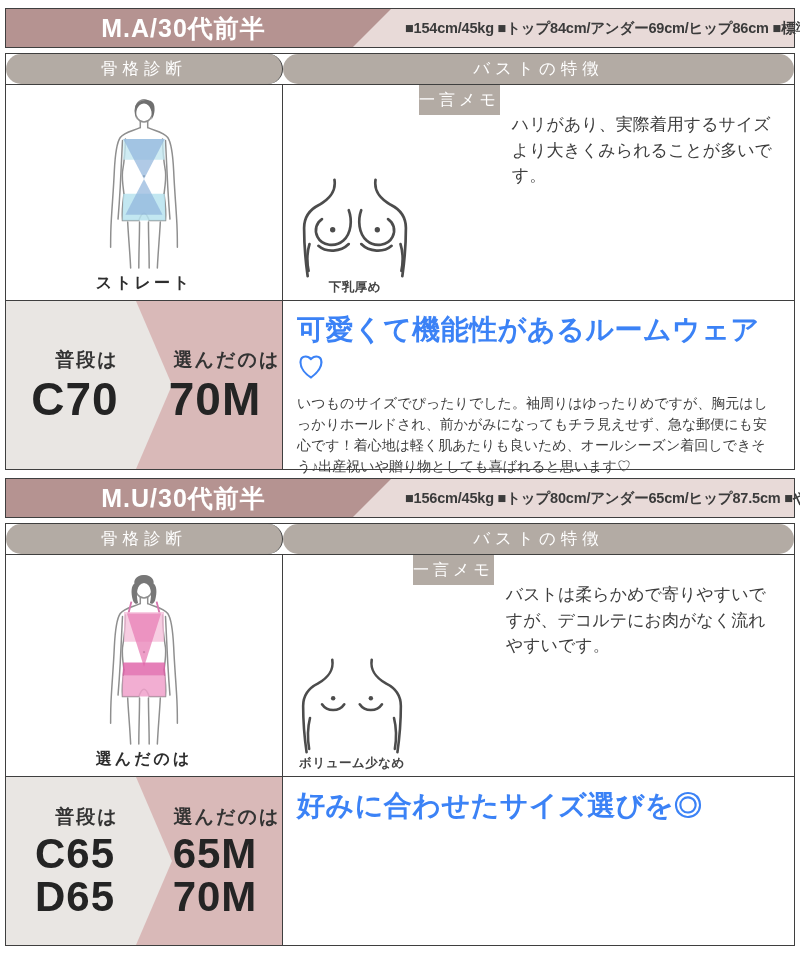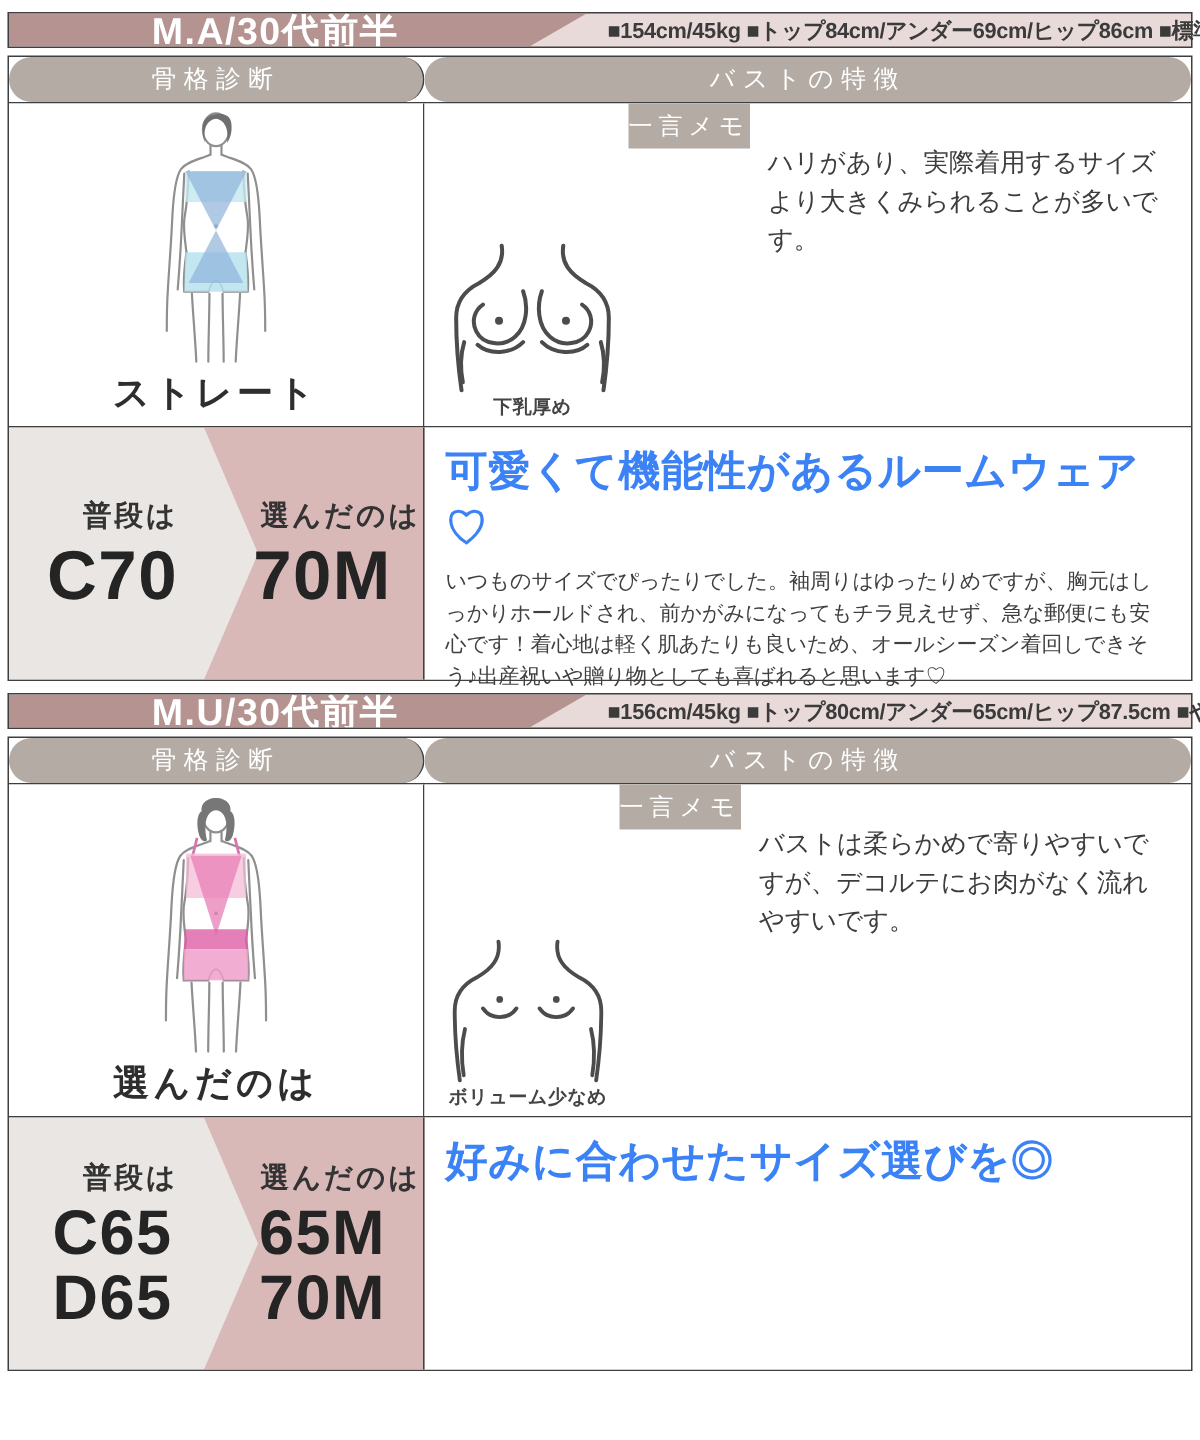--- a/index.html
+++ b/index.html
@@ -1,38 +1,38 @@
 <!DOCTYPE html>
 <html><head>
 <meta charset="utf-8">
 <style>
   * { margin:0; padding:0; box-sizing:border-box; }
   html,body { width:800px; background:#ffffff; font-family:"Liberation Sans", sans-serif; }
   .page { width:800px; height:960px; padding:8px 5px; background:#fff; }
 
   
-  .sec-header { display:flex; align-items:stretch; height:24px; border:1px solid #3f3f3f; background:#e8dad8; margin-bottom:5px; }
+  .sec-header { display:flex; align-items:stretch; height:40px; border:1px solid #3f3f3f; background:#e8dad8; margin-bottom:5px; }
   .sec-header-label { width:385px; flex:0 0 385px; background:#b59391; color:#fff; font-weight:bold; font-size:25px; letter-spacing:1px; display:flex; align-items:center; justify-content:center; padding-right:30px; clip-path:polygon(0 0, 100% 0, calc(100% - 38px) 100%, 0 100%); }
   .sec-header-stats { flex:1; display:flex; align-items:center; font-size:14.5px; font-weight:600; color:#3b3b3b; padding-left:14px; letter-spacing:-0.2px; white-space:nowrap; }
 
   
   .sec-table { border:1px solid #3f3f3f; }
   .row { display:flex; }
   .row + .row { border-top:1px solid #3f3f3f; }
   .cell-left { width:277px; flex:0 0 277px; border-right:1px solid #3f3f3f; }
   .cell-right { flex:1; min-width:0; }
 
   .subhead { height:30px; }
   .subhead .cell-left, .subhead .cell-right { background:#b3aba4; color:#fff; font-size:16.5px; letter-spacing:5px; display:flex; align-items:center; justify-content:center;border-radius:15px; }
 
   .content-row { height:216px; }
   .content-row.tall { height:222px; }
 
   .body-cell { display:flex; flex-direction:column; align-items:center; justify-content:flex-end; padding-bottom:6px; background:#fff; }
-  .skel-label { font-size:24px; color:#2e2e2e; font-weight:600; letter-spacing:3px; margin-top:2px; }
+  .skel-label { font-size:16px; color:#2e2e2e; font-weight:600; letter-spacing:3px; margin-top:2px; }
 
   .bust-cell { display:flex; flex-direction:row; background:#fff; }
   .bust-figs { display:flex; align-items:flex-end; gap:6px; padding:6px 0 4px 8px; flex:0 0 auto; }
   .bust-fig { display:flex; flex-direction:column; align-items:center; }
   .bust-caption { font-size:12.5px; font-weight:600; color:#444; margin-top:1px; letter-spacing:0.5px; }
   .memo-bar { height:30px; background:#b3aba4; color:#fff; font-size:16px; letter-spacing:4px; display:flex; align-items:center; justify-content:center; flex:0 0 auto; }
   .memo-text { padding:27px 14px 0 12px; font-size:17px; color:#3d3d3d; line-height:1.5; }
 
   .size-row { height:169px; }
   .size-block { position:relative; background:#d9b9b8; overflow:hidden; }

